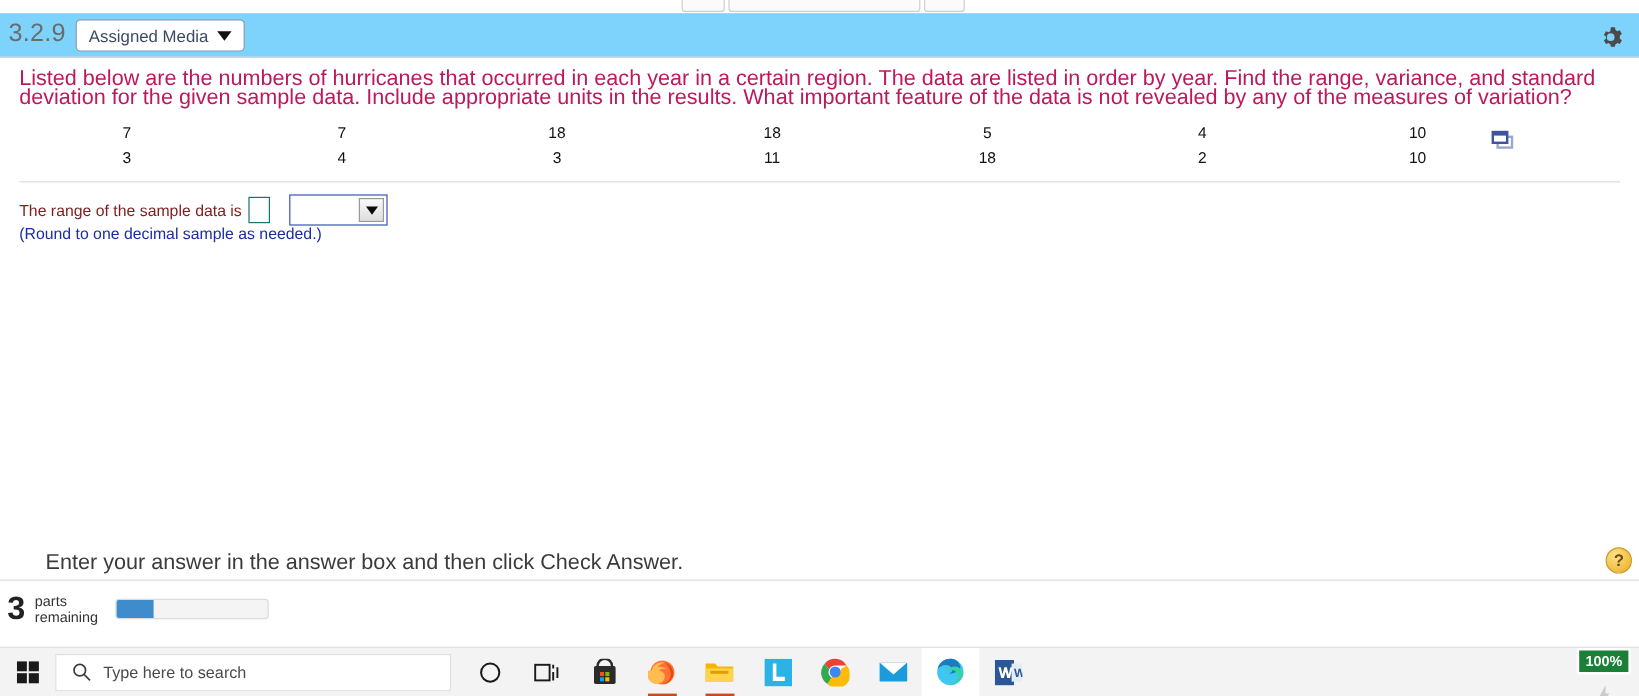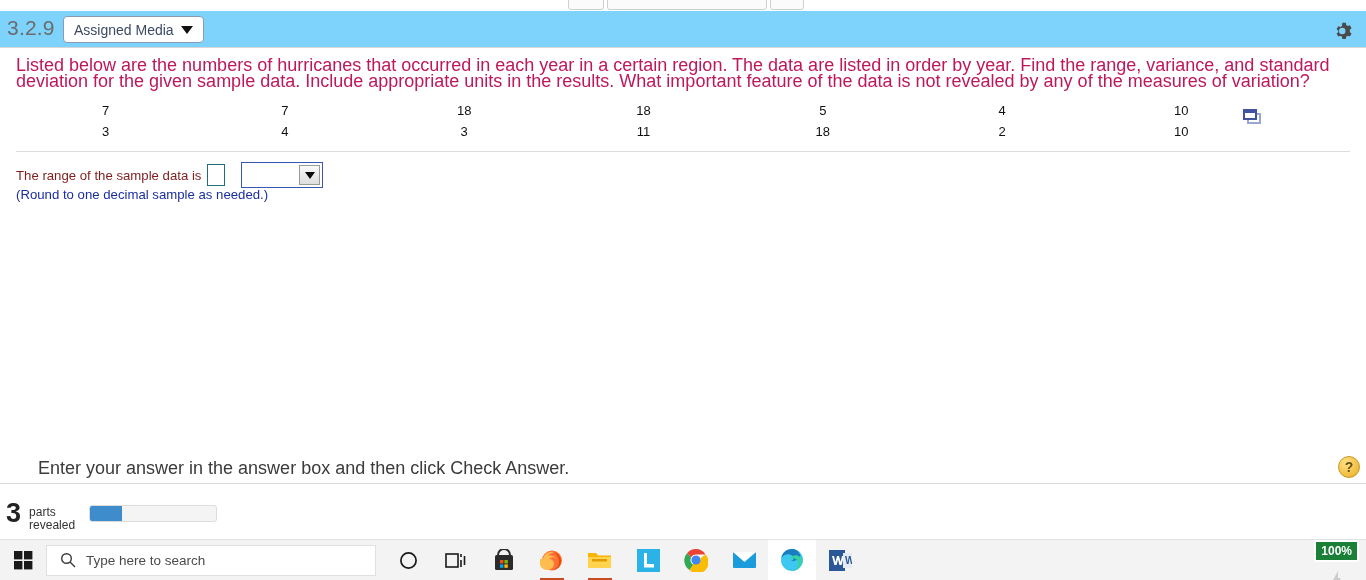--- a/index.html
+++ b/index.html
@@ -134,21 +134,21 @@
   
   .footer {
     position: absolute; left: 0; top: 484px; width: 1366px; height: 55px;
     background: #ffffff;
   }
   .parts-wrap {
     position: absolute; left: 6px; top: 10px;
     display: flex; align-items: center; gap: 8px;
   }
   .parts-num { font-size: 27px; font-weight: bold; color: #222; line-height: 1; }
-  .parts-txt { font-size: 12px; color: #333; line-height: 13px; margin-top: 12px; }
+  .parts-txt { font-size: 12px; color: #333; line-height: 13px; }
   .progress {
     width: 128px; height: 17px; background: #f4f4f4;
     border: 1px solid #dcdcdc; border-radius: 3px; overflow: hidden;
     margin-left: 6px;
   }
   .progress .fill { height: 100%; background: #3e8ccc; }
 
   
   .taskbar {
     position: absolute; left: 0; top: 539px; width: 1366px; height: 41px;
@@ -266,21 +266,21 @@
 
 <div class="bottom-instr">Enter your answer in the answer box and then click Check Answer.</div>
 <div class="help-bubble">?</div>
 <div class="hr-bottom"></div>
 
 <div class="footer">
   <div class="parts-wrap">
     <span class="parts-num">3</span>
     <span class="parts-txt">
       <span>parts</span><br>
-      <span>revealed</span>
+      <span>remaining</span>
     </span>
     <div class="progress">
       <div class="fill" id="progress-fill" style="width: 25%;"></div>
     </div>
   </div>
 
 </div>
 
 <div class="taskbar">
   <div class="winlogo">

